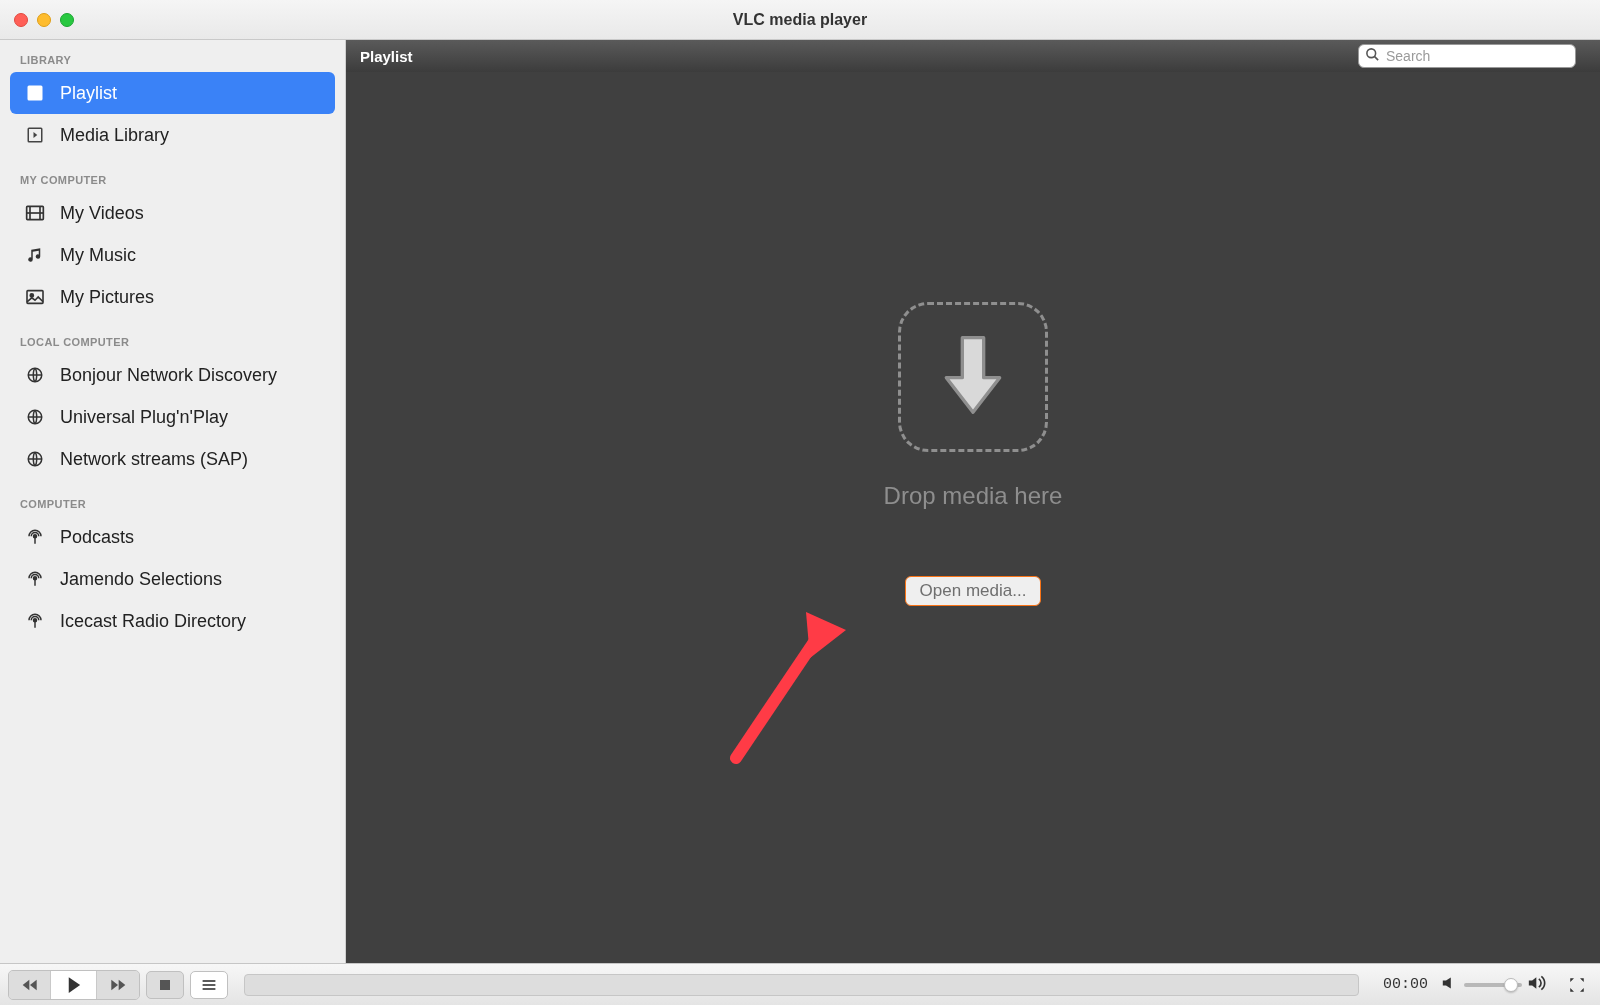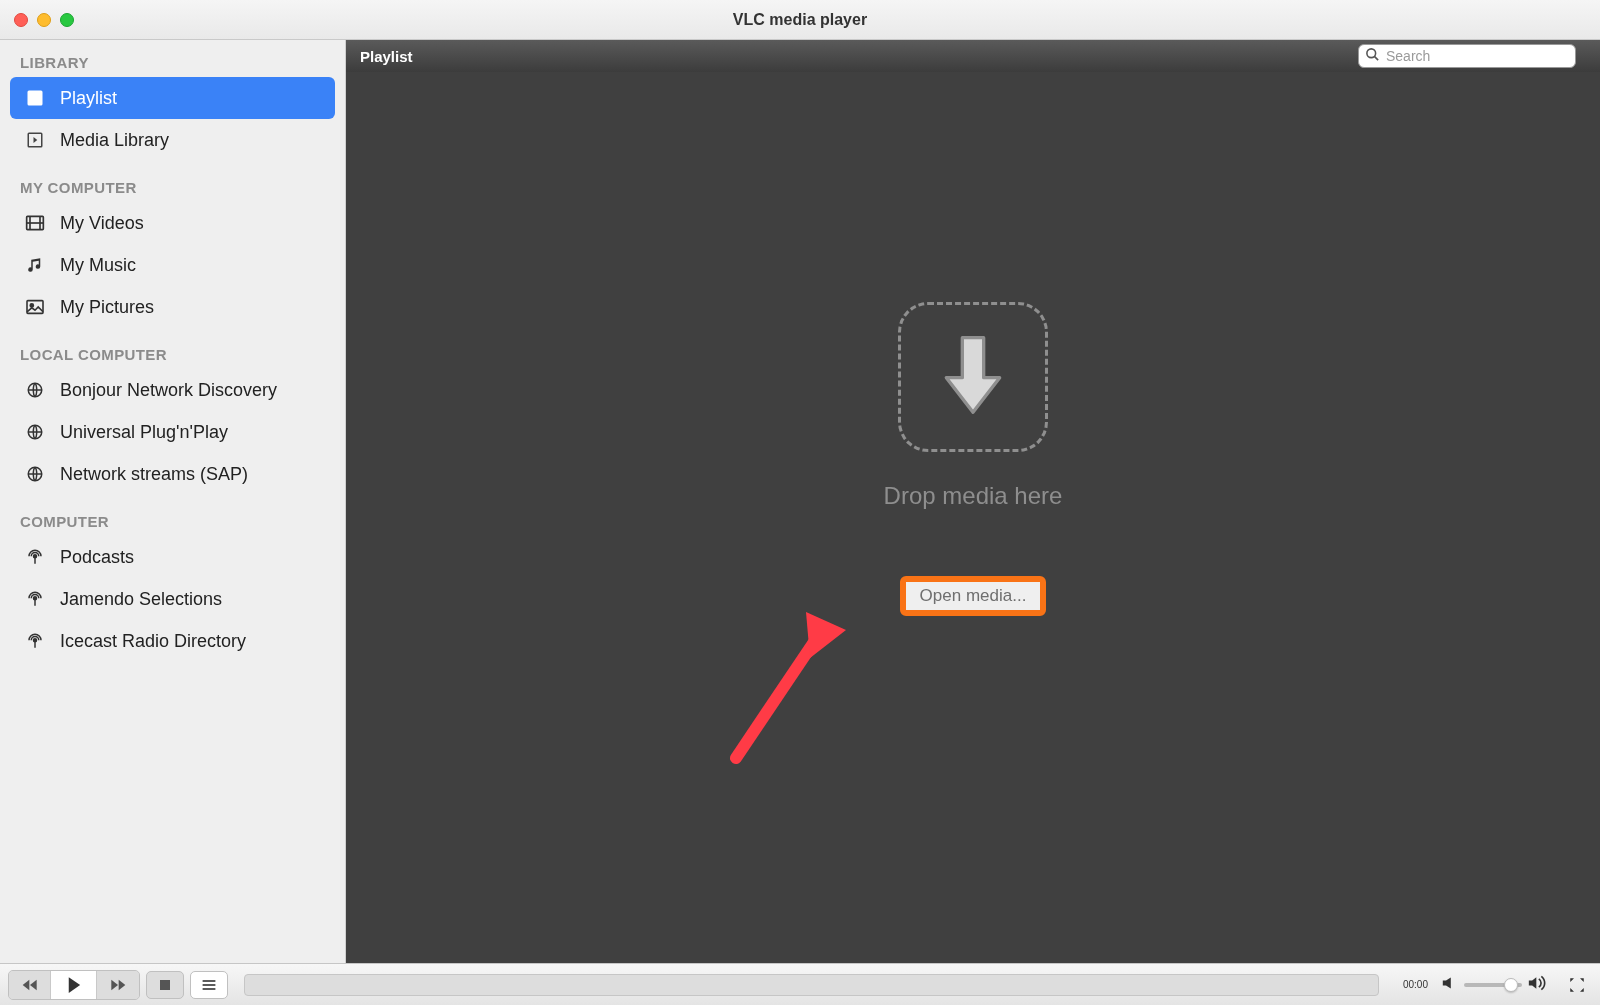--- a/index.html
+++ b/index.html
@@ -42,21 +42,21 @@
   }
   .sidebar {
     width: 346px;
     background: #efefef;
     border-right: 1px solid #cfcfcf;
     display: flex;
     flex-direction: column;
     padding-top: 4px;
   }
   .section-label {
-    font-size: 15px;
+    font-size: 11px;
     font-weight: 700;
     letter-spacing: 0.4px;
     color: #8b8b8b;
     padding: 18px 20px 6px 20px;
   }
   .section-label.first { padding-top: 10px; }
 
   .side-item {
     display: flex;
     align-items: center;
@@ -145,21 +145,21 @@
   }
   .droptext {
     font-size: 24px;
     color: #8e8e8e;
   }
   .open-btn {
     margin-top: 36px;
     font-size: 17px;
     color: #6f6f6f;
     background: #efefef;
-    border: 6px solid #f97316;
+    border: 1px solid #f97316;
     border-radius: 6px;
     padding: 4px 14px;
     cursor: default;
   }
 
   
   .red-arrow {
     position: absolute;
     left: 372px;
     top: 528px;
@@ -203,23 +203,24 @@
   .single-btn.active { background: #fff; }
   .progress-track {
     flex: 1 1 auto;
     height: 22px;
     margin: 0 10px;
     background: #ddd;
     border: 1px solid #c6c6c6;
     border-radius: 4px;
   }
   .time-label {
-    font-size: 10px;
+    font-size: 15px;
     color: #333;
     margin: 0 8px;
+    font-family: Liberation Mono, monospace;
   }
   .vol-group {
     display: flex;
     align-items: center;
     gap: 6px;
   }
   .vol-track {
     width: 58px; height: 4px;
     background: #b8b8b8;
     border-radius: 2px;

